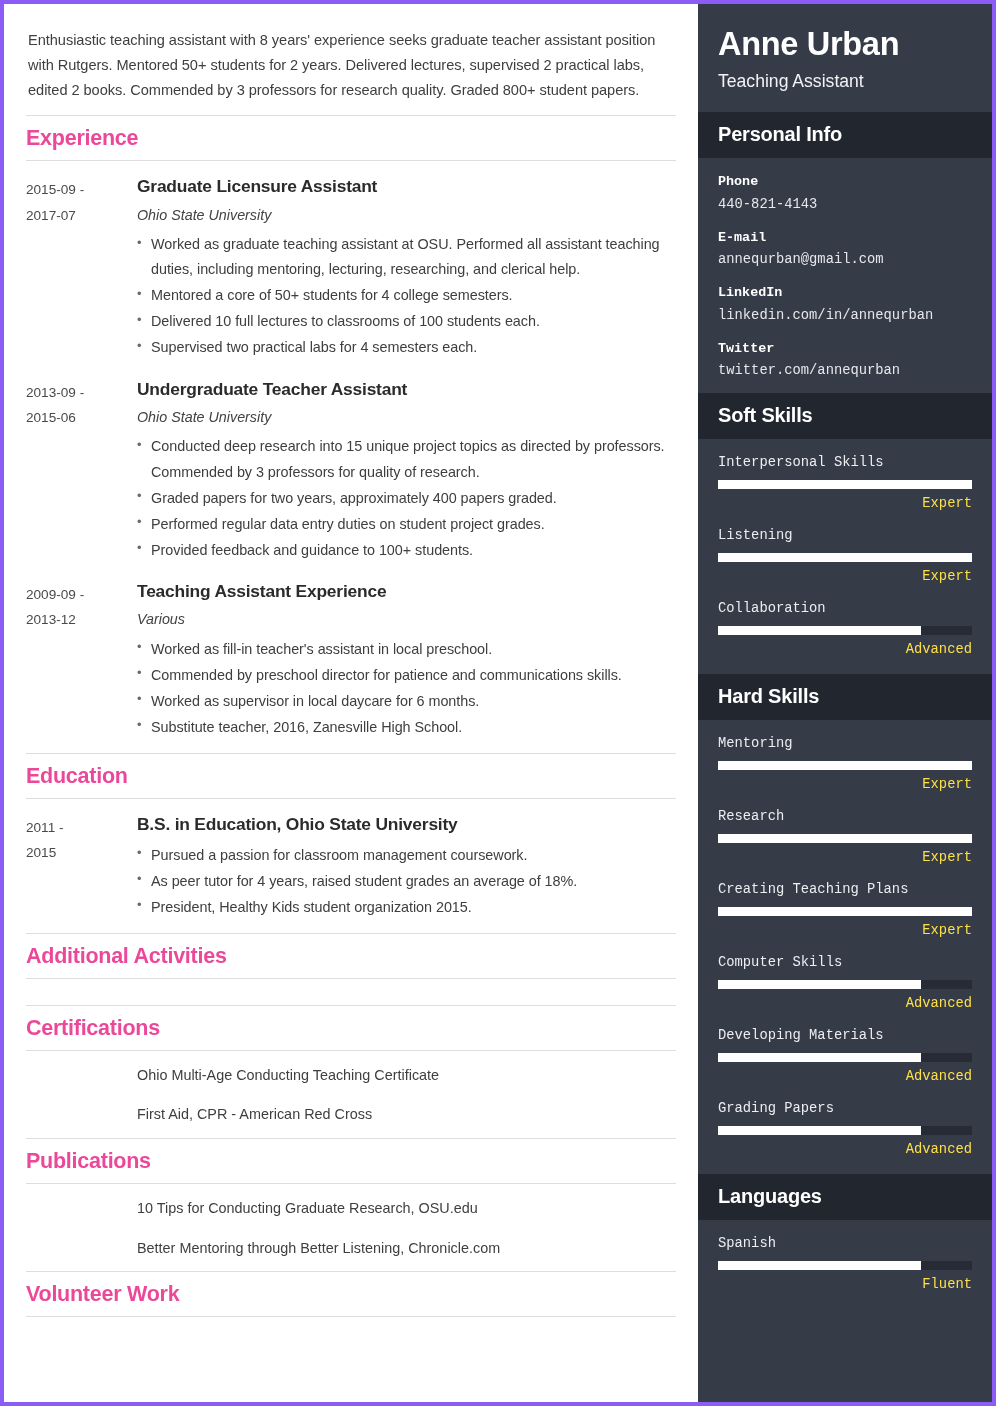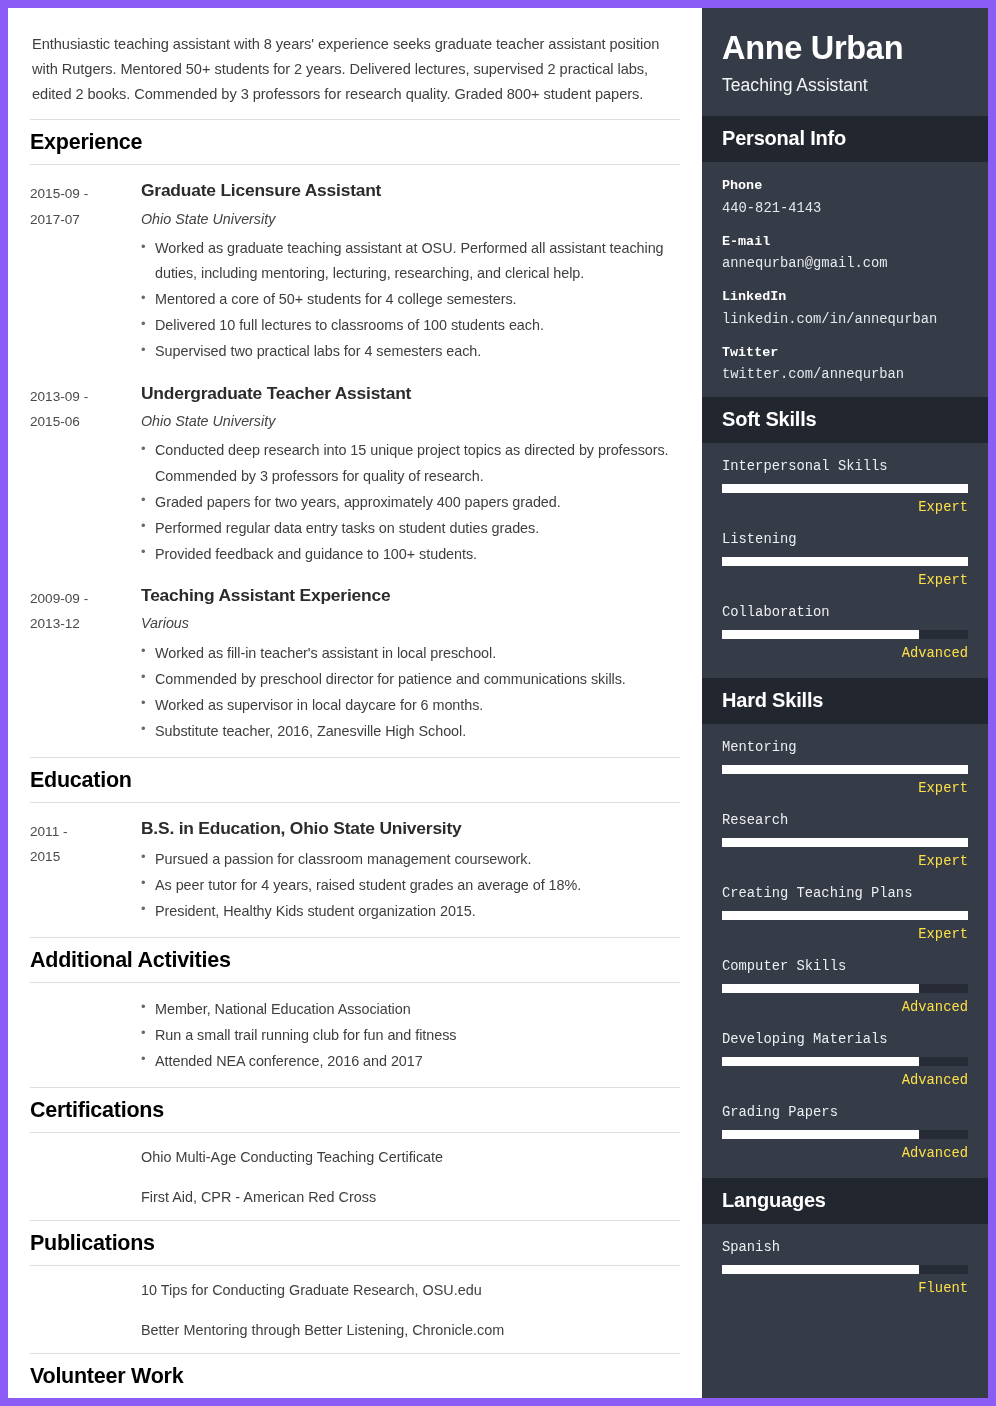--- a/index.html
+++ b/index.html
@@ -16,21 +16,21 @@
     color: #3b3b3b;
     -webkit-font-smoothing: antialiased;
   }
 
   .page {
     position: relative;
     width: 996px;
     height: 1406px;
     display: flex;
     background: #ffffff;
-    border: 8px solid #8b5cf6;
+    border: 4px solid #8b5cf6;
     overflow: hidden;
   }
 
   
   .main {
     width: 694px;
     flex: 0 0 694px;
     background: #ffffff;
     padding: 22px 22px 0 22px;
   }
@@ -47,21 +47,21 @@
   .section { margin-top: 12px; }
 
   .section-head {
     border-top: 1px solid #dedede;
     border-bottom: 1px solid #dedede;
     padding: 10px 0 9px 0;
   }
   .section-title {
     font-size: 21.5px;
     font-weight: bold;
-    color: #000000;
+    color: #ec4899;
     letter-spacing: -0.25px;
   }
 
   .section-body { padding-top: 14px; }
 
   
   .entry {
     display: flex;
     align-items: flex-start;
     margin-bottom: 16px;
@@ -249,21 +249,21 @@
             </div>
             <div class="entry">
               <div class="entry-dates">2013-09 -
 2015-06</div>
               <div class="entry-content">
                 <div class="entry-title">Undergraduate Teacher Assistant</div>
                 <div class="entry-org">Ohio State University</div>
                 <ul class="bullets">
                   <li>Conducted deep research into 15 unique project topics as directed by professors. Commended by 3 professors for quality of research.</li>
                   <li>Graded papers for two years, approximately 400 papers graded.</li>
-                  <li>Performed regular data entry tasks on student duties grades.</li>
+                  <li>Performed regular data entry duties on student project grades.</li>
                   <li>Provided feedback and guidance to 100+ students.</li>
                 </ul>
               </div>
             </div>
             <div class="entry">
               <div class="entry-dates">2009-09 -
 2013-12</div>
               <div class="entry-content">
                 <div class="entry-title">Teaching Assistant Experience</div>
                 <div class="entry-org">Various</div>
@@ -296,25 +296,20 @@
             </div>
           </div>
         </div>
         <div class="section">
           <div class="section-head">
             <div class="section-title">Additional Activities</div>
           </div>
           <div class="section-body">
             <div class="indent-block">
               <div class="spacer"></div>
-              <ul class="bullets">
-                <li>Member, National Education Association</li>
-                <li>Run a small trail running club for fun and fitness</li>
-                <li>Attended NEA conference, 2016 and 2017</li>
-              </ul>
             </div>
           </div>
         </div>
         <div class="section">
           <div class="section-head">
             <div class="section-title">Certifications</div>
           </div>
           <div class="section-body">
             <div class="plain-row">
               <div class="spacer"></div>

